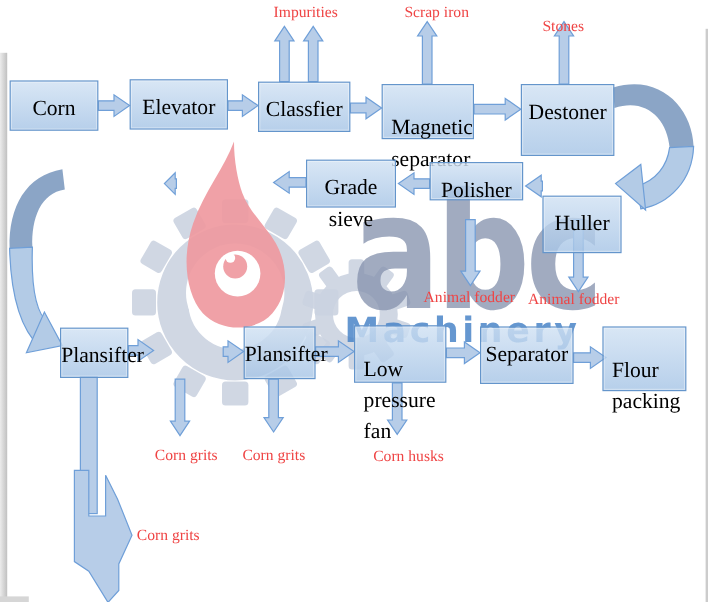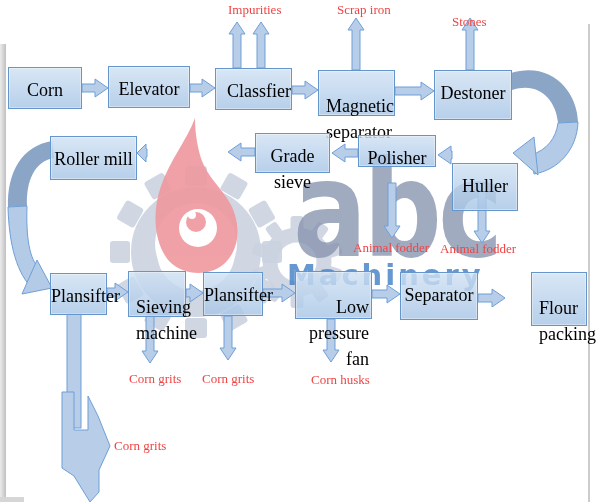--- a/index.html
+++ b/index.html
@@ -107,38 +107,35 @@
       <polygon points="513,153 538,175 534,137" fill="#b3cbe6" stroke="#6f9fd8" stroke-width="1"></polygon>
       <path d="M52,141 C22,146 7,172 8,207 L27,206 C26,182 34,161 54,158 Z" fill="#8ba5c6"></path>
       <path d="M8,207 C9,245 17,274 33,289 L40,269 C29,260 26,236 27,206 Z" fill="#b3cbe6" stroke="#6f9fd8" stroke-width="1"></path>
       <polygon points="22,294 37,260 52,288" fill="#b3cbe6" stroke="#6f9fd8" stroke-width="1"></polygon>
       <rect x="67" y="314" width="14" height="114" fill="#b7cde8" stroke="#6f9fd8" stroke-width="1"></rect>
       <polygon points="62,392 74,392 74,430 88,430 88,396 98,416 110,446 99,470 99,492 90,502 74,476 62,468" fill="#b7cde8" stroke="#6f9fd8" stroke-width="1"></polygon>
     </svg>
 
   <div class="box" style="left:8px;top:67px;width:74px;height:42px;"><span>Corn</span></div>
   <div class="box" style="left:108px;top:66px;width:82px;height:42px;"><span>Elevator</span></div>
-  <div class="box" style="left:215px;top:68px;width:77px;height:42px;text-align:right;"><span>Classfier</span></div>
+  <div class="box" style="left:215px;top:68px;width:77px;height:42px;"><span>Classfier</span></div>
   <div class="box ml" style="left:318px;top:70px;width:77px;height:46px;"><span>Magnetic
 separator</span></div>
-  <div class="box" style="left:434px;top:70px;width:78px;height:50px;"><span>Destoner</span></div>
+  <div class="box" style="left:434px;top:70px;width:78px;height:60px;"><span>Destoner</span></div>
 
-  <div class="box" style="left:50px;top:136px;width:87px;height:44px;"><span>Roller mill</span></div>
   <div class="box" style="left:255px;top:133px;width:75px;height:40px;"><span>Grade sieve</span></div>
   <div class="box" style="left:358px;top:135px;width:78px;height:32px;"><span>Polisher</span></div>
   <div class="box" style="left:452px;top:135px;width:66px;height:48px;margin-top:28px;"><span>Huller</span></div>
 
   <div class="box" style="left:50px;top:273px;width:57px;height:42px;"><span>Plansifter</span></div>
-  <div class="box ml" style="left:128px;top:271px;width:58px;height:46px;"><span>Sieving
-machine</span></div>
   <div class="box" style="left:203px;top:272px;width:60px;height:44px;"><span>Plansifter</span></div>
-  <div class="box ml" style="left:295px;top:271px;width:77px;height:48px;text-align:right;"><span>Low  pressure
+  <div class="box ml" style="left:295px;top:271px;width:77px;height:48px;"><span>Low  pressure
 fan</span></div>
   <div class="box" style="left:400px;top:272px;width:78px;height:48px;"><span>Separator</span></div>
-  <div class="box ml" style="left:531px;top:272px;width:56px;height:54px;"><span>Flour
+  <div class="box ml" style="left:502px;top:272px;width:70px;height:54px;"><span>Flour
 packing</span></div>
 
   <div class="flabel" style="left:228px;top:2px;">Impurities</div>
   <div class="flabel" style="left:337px;top:2px;text-align:right;">Scrap iron</div>
   <div class="flabel" style="left:452px;top:14px;">Stones</div>
   <div class="flabel" style="left:353px;top:240px;">Animal fodder</div>
   <div class="flabel" style="left:440px;top:241px;">Animal fodder</div>
   <div class="flabel" style="left:129px;top:371px;">Corn grits</div>
   <div class="flabel" style="left:202px;top:371px;">Corn grits</div>
   <div class="flabel" style="left:311px;top:372px;">Corn husks</div>

